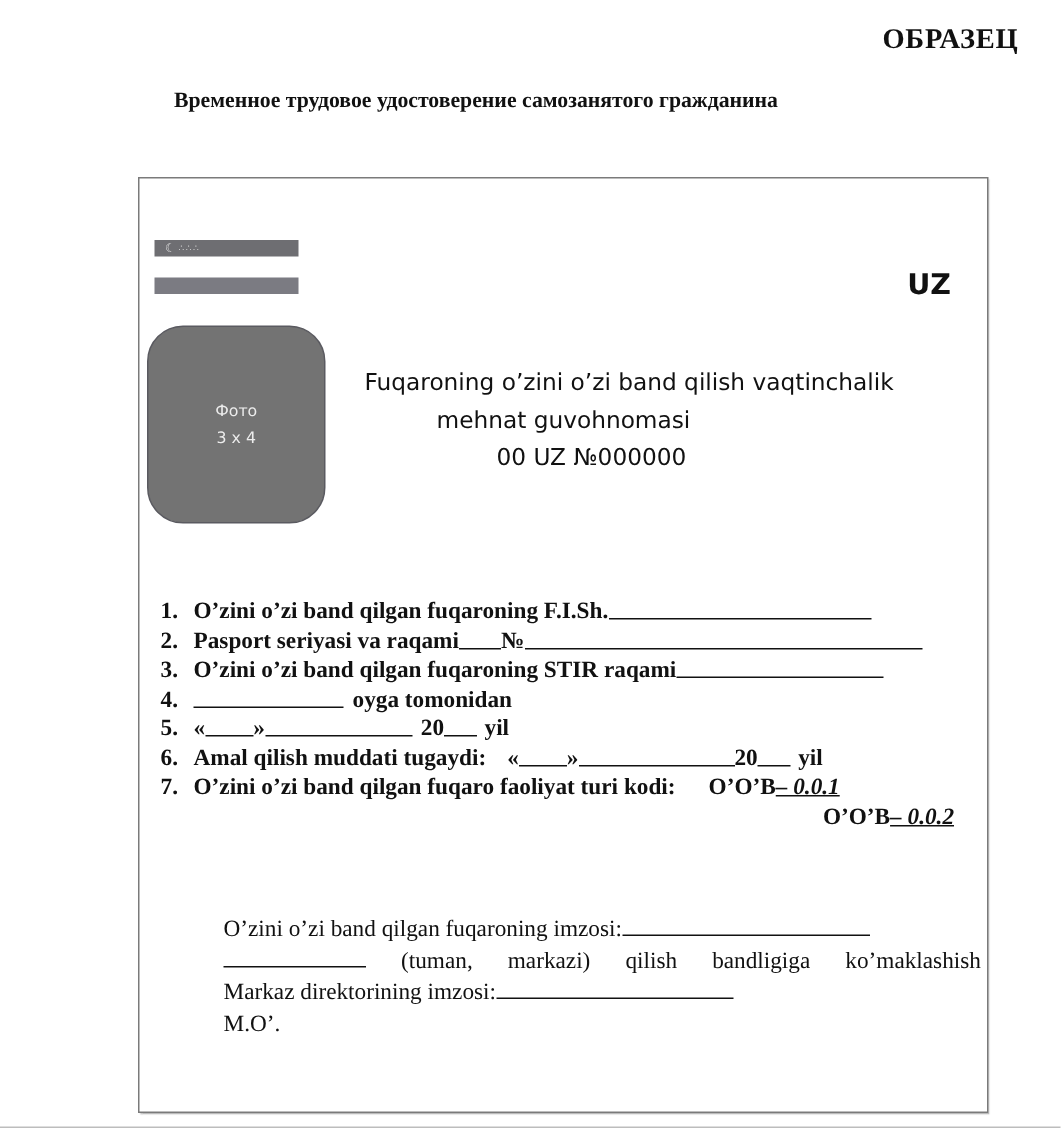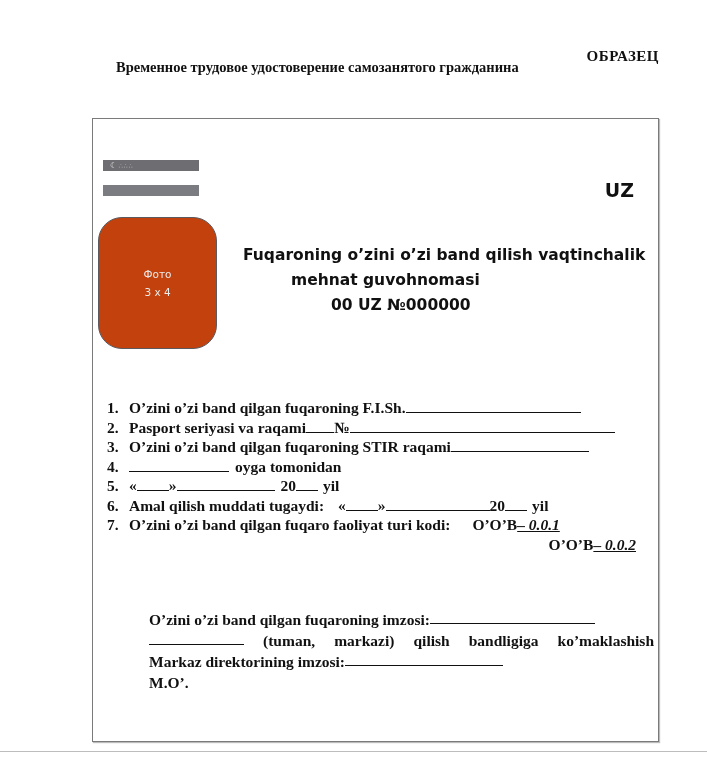--- a/index.html
+++ b/index.html
@@ -1,22 +1,22 @@
 <!DOCTYPE html>
 <html><head>
 <meta charset="utf-8">
 <style>
   html, body { margin: 0; padding: 0; }
   body {
     width: 707px; height: 760px; background: #ffffff; position: relative; overflow: hidden;
     font-family: "Liberation Serif", serif; color: #111;
   }
   .sample-label {
-    position: absolute; top: 16px; right: 48px;
-    font-weight: bold; font-size: 15px; letter-spacing: 0.5px; margin-top: 32px;
+    position: absolute; top: 16px; right: 28px;
+    font-weight: bold; font-size: 19px; letter-spacing: 0.5px;
   }
   .doc-title {
     position: absolute; top: 59px; left: 116px;
     font-weight: bold; font-size: 14.5px;
   }
   .card {
     position: absolute; left: 92px; top: 118px; width: 565px; height: 622px;
     border: 1.5px solid #7a7a7a; box-shadow: 1px 1px 1px #bbb; background: #fff;
   }
   .flag-bar {
@@ -27,47 +27,47 @@
   .flag-crescent {
     position: absolute; left: 7px; top: 1px; color: #e6e6e6; font-size: 8px; line-height: 9px;
     font-family: "DejaVu Sans", sans-serif;
   }
   .flag-stars {
     position: absolute; left: 16px; top: 1px; color: #cfcfcf; font-size: 6px; line-height: 9px; letter-spacing: 1px;
     font-family: "DejaVu Sans", sans-serif;
   }
   .photo-box {
     position: absolute; left: 5px; top: 98px; width: 117px; height: 130px;
-    background: #c2410c; border-radius: 24px; border: 1px solid #5a5a60;
+    background: #737373; border-radius: 24px; border: 1px solid #5a5a60;
     display: flex; flex-direction: column; align-items: center; justify-content: center;
     color: #ececec; font-family: "DejaVu Sans", sans-serif; font-size: 10.5px; line-height: 18px;
   }
   .uz-mark {
     position: absolute; right: 24px; top: 60px;
     font-family: "DejaVu Sans", sans-serif; font-weight: bold; font-size: 19px;
   }
   .card-heading {
     position: absolute; left: 150px; top: 124px; width: 410px;
-    font-family: "DejaVu Sans", sans-serif; font-weight: bold; font-size: 15.5px; line-height: 25px;
+    font-family: "DejaVu Sans", sans-serif; font-weight: normal; font-size: 15.5px; line-height: 25px;
   }
   .card-heading .l1 { display: block; }
   .card-heading .l2 { display: block; padding-left: 48px; }
   .card-heading .l3 { display: block; padding-left: 88px; }
   .items {
     position: absolute; left: 14px; top: 279px; width: 545px;
     font-size: 15.5px; line-height: 19.5px; font-weight: bold;
   }
   .item { display: flex; white-space: nowrap; }
   .item .num { width: 22px; }
   .blank { display: inline-block; border-bottom: 1.3px solid #111; height: 14px; vertical-align: baseline; }
   .code-line { display: flex; justify-content: flex-end; padding-right: 16px; }
   .code-val { font-style: italic; text-decoration: underline; }
   .signature-block {
     position: absolute; left: 56px; top: 490px; width: 505px;
-    font-size: 15.5px; line-height: 21px; font-weight: bold;
+    font-size: 15.5px; line-height: 21px; font-weight: normal;
   }
   .justify-line { display: flex; justify-content: space-between; }
   .page-divider {
     position: absolute; left: 0; right: 0; top: 751px; height: 1px; background: #bdbdbd;
   }
 </style>
 </head>
 <body>
 
 <div class="sample-label">ОБРАЗЕЦ</div>

